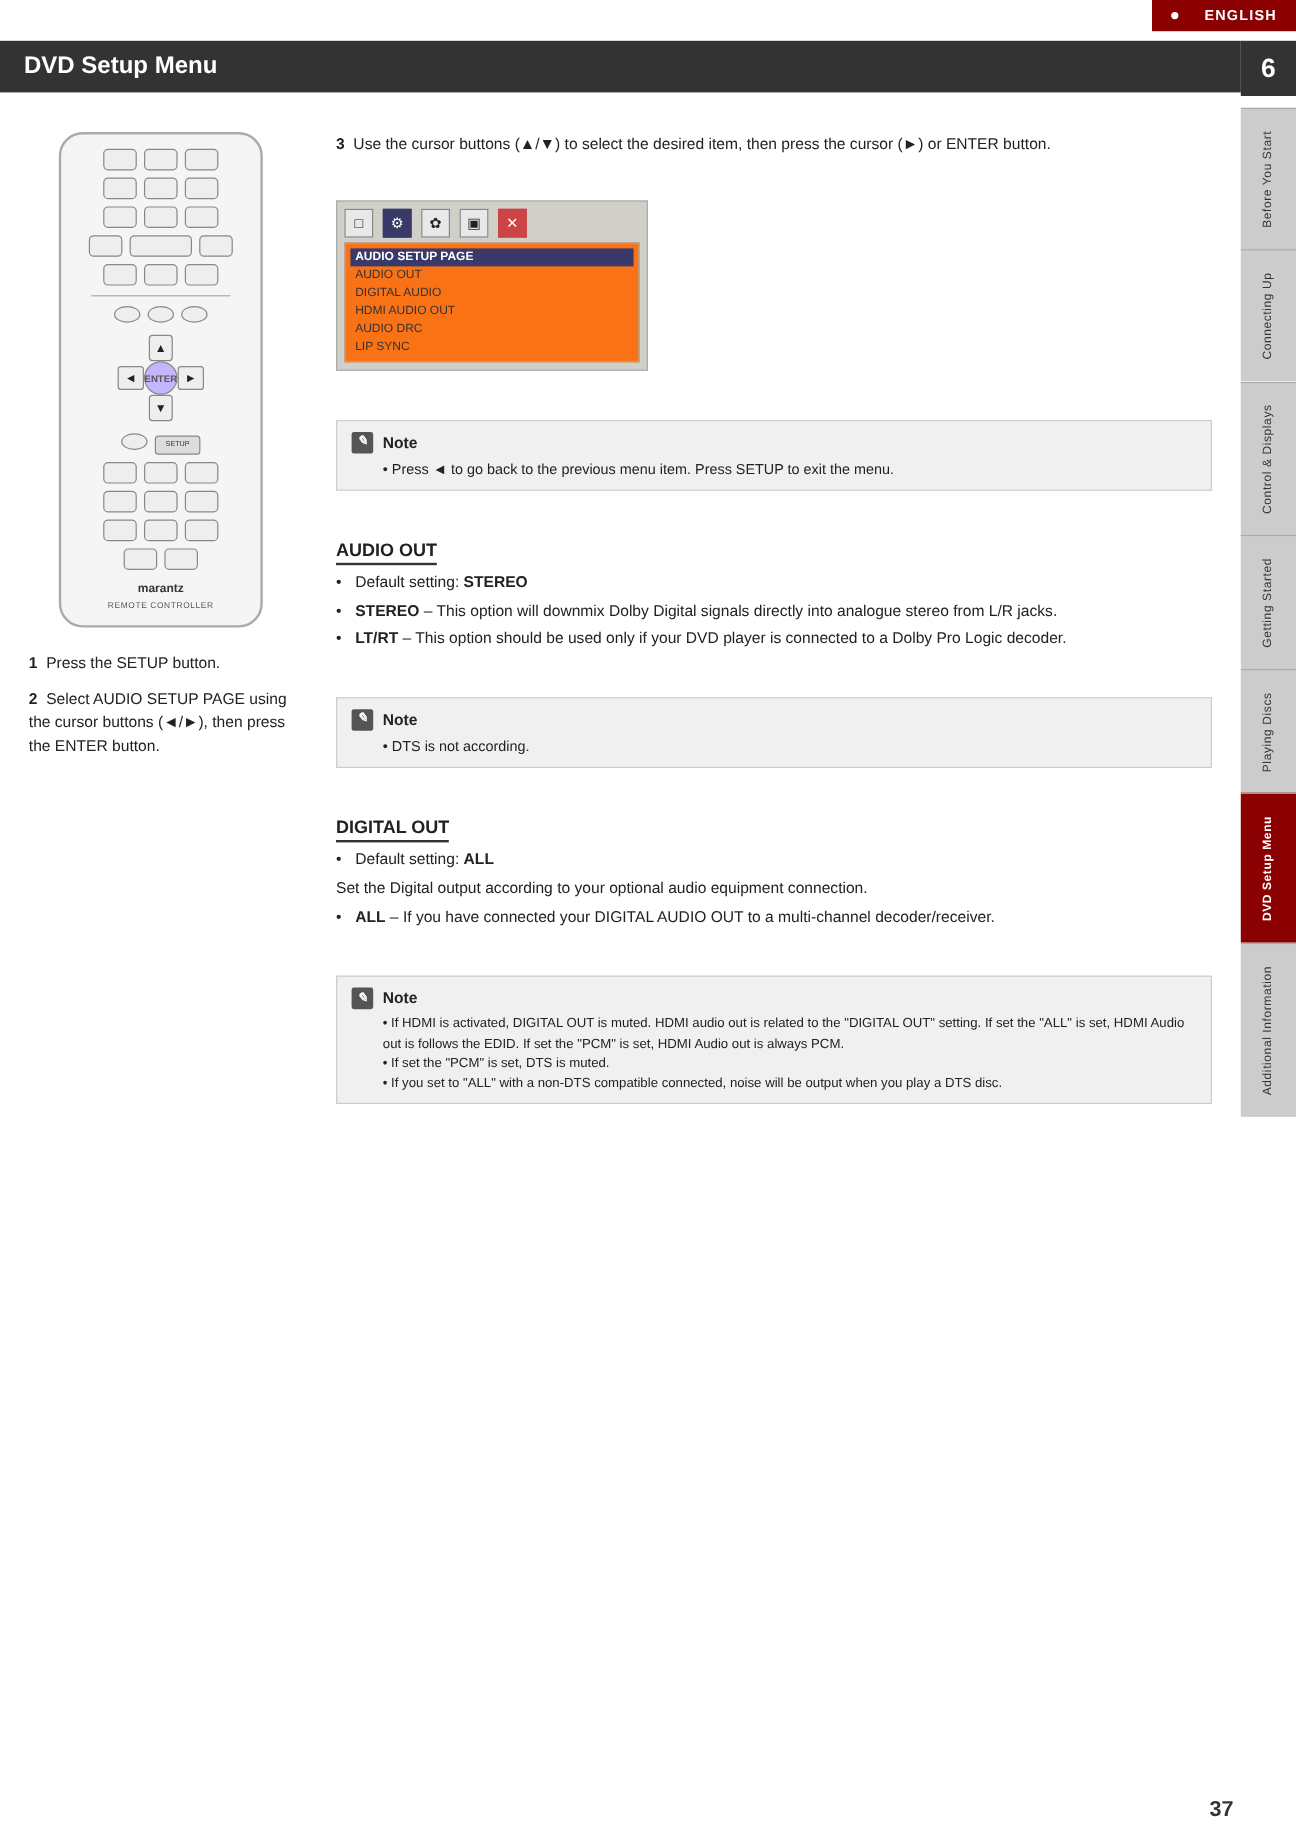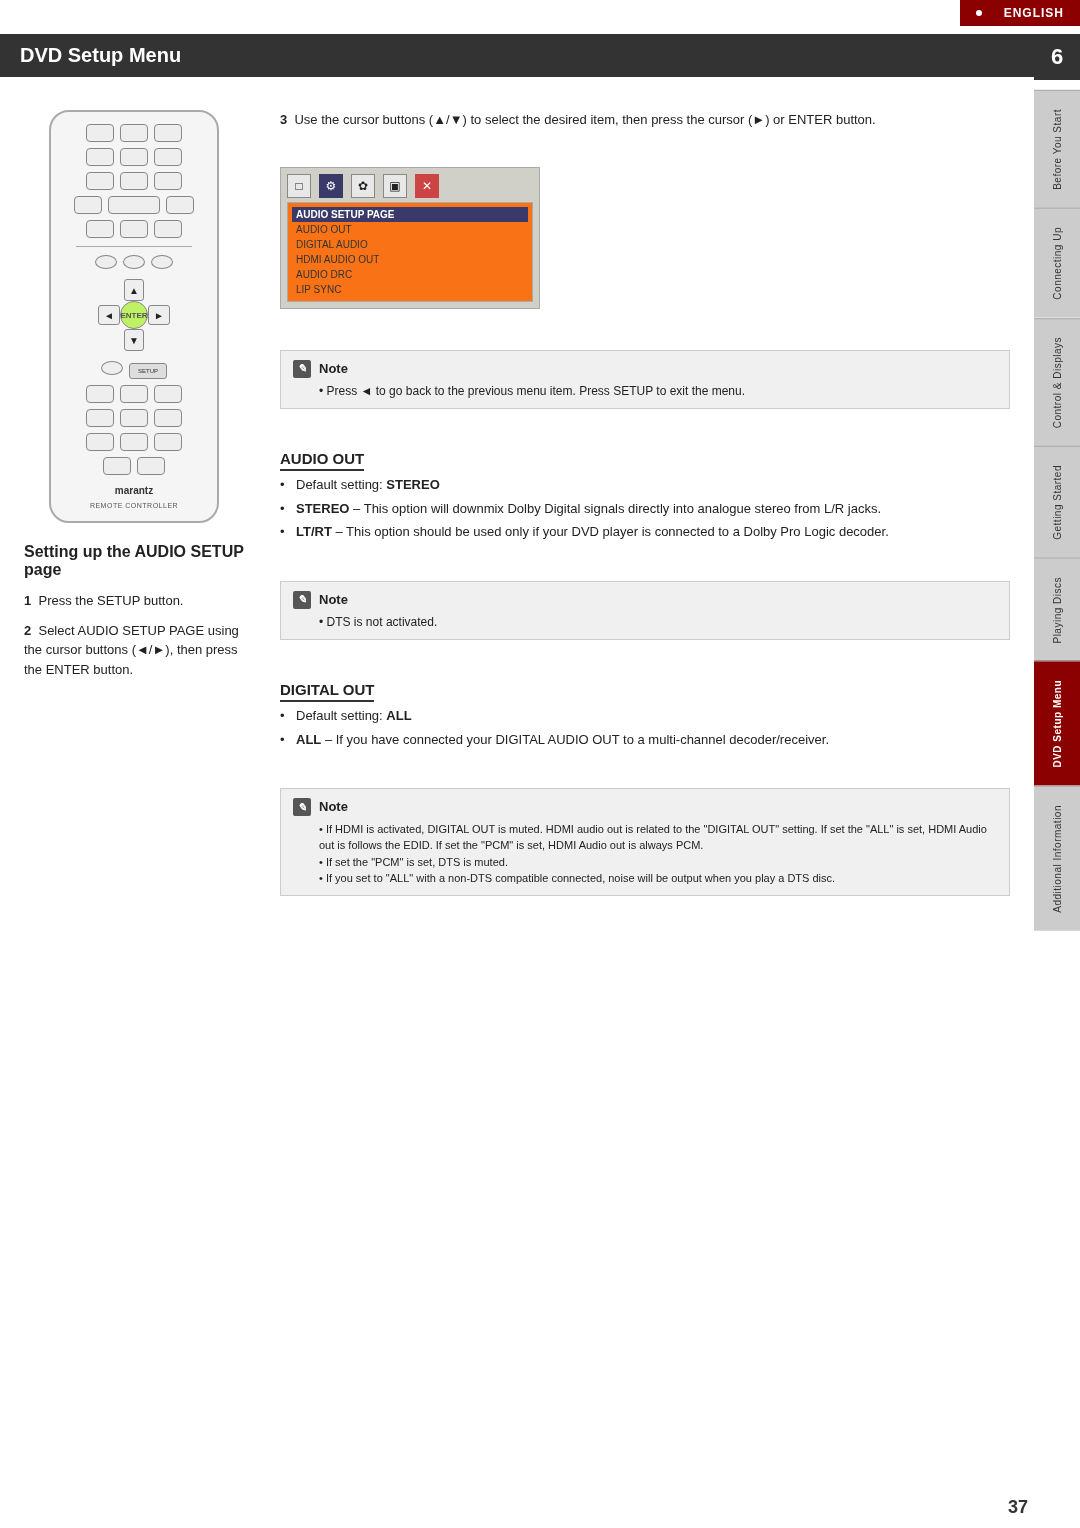--- a/index.html
+++ b/index.html
@@ -170,21 +170,21 @@
     }
     .remote-dpad .dpad-center {
       position: absolute;
       top: 50%;
       left: 50%;
       transform: translate(-50%, -50%);
       width: 28px;
       height: 28px;
       border: 1.5px solid #888;
       border-radius: 50%;
-      background: #bef264;
+      background: #c4b5fd;
       display: flex;
       align-items: center;
       justify-content: center;
       font-size: 8px;
       font-weight: bold;
       color: #555;
     }
     .remote-dpad .dpad-up {
       position: absolute;
       top: 0;
@@ -519,21 +519,20 @@
       </div>
       <div class="remote-row">
         <div class="remote-btn"></div>
         <div class="remote-btn"></div>
       </div>
       <div class="remote-brand">marantz</div>
       <div class="remote-sub">REMOTE CONTROLLER</div>
     </div>
 
     <div class="setup-section">
-      <div class="setup-title">Setting up the AUDIO SETUP page</div>
       <div class="setup-step">
         <strong>1</strong>&nbsp;&nbsp;<span>Press the SETUP button.</span>
       </div>
       <div class="setup-step">
         <strong>2</strong>&nbsp;&nbsp;<span>Select AUDIO SETUP PAGE using the cursor buttons (◄/►), then press the ENTER button.</span>
       </div>
     </div>
 
   </div>
 
@@ -575,29 +574,32 @@
         <li>Default setting: <strong>STEREO</strong></li>
         <li><strong>STEREO</strong> – This option will downmix Dolby Digital signals directly into analogue stereo from L/R jacks.</li>
         <li><strong>LT/RT</strong> – This option should be used only if your DVD player is connected to a Dolby Pro Logic decoder.</li>
       </ul>
     </div>
 
     <div class="note-box">
       <div class="note-icon">✎</div>
       <div>
         <div class="note-title">Note</div>
-        <div>• DTS is not activated.</div>
+        <div>• DTS is not according.</div>
       </div>
     </div>
 
     <div>
       <div class="section-heading">DIGITAL OUT</div>
       <ul class="bullet-list">
         <li>Default setting: <strong>ALL</strong></li>
       </ul>
+      <div class="text-block">
+        <p>Set the Digital output according to your optional audio equipment connection.</p>
+      </div>
       <ul class="bullet-list">
         <li><strong>ALL</strong> – If you have connected your DIGITAL AUDIO OUT to a multi-channel decoder/receiver.</li>
       </ul>
     </div>
 
     <div class="note-box">
       <div class="note-icon">✎</div>
       <div>
         <div class="note-title">Note</div>
         <div style="font-size:11px; line-height:1.5;">

